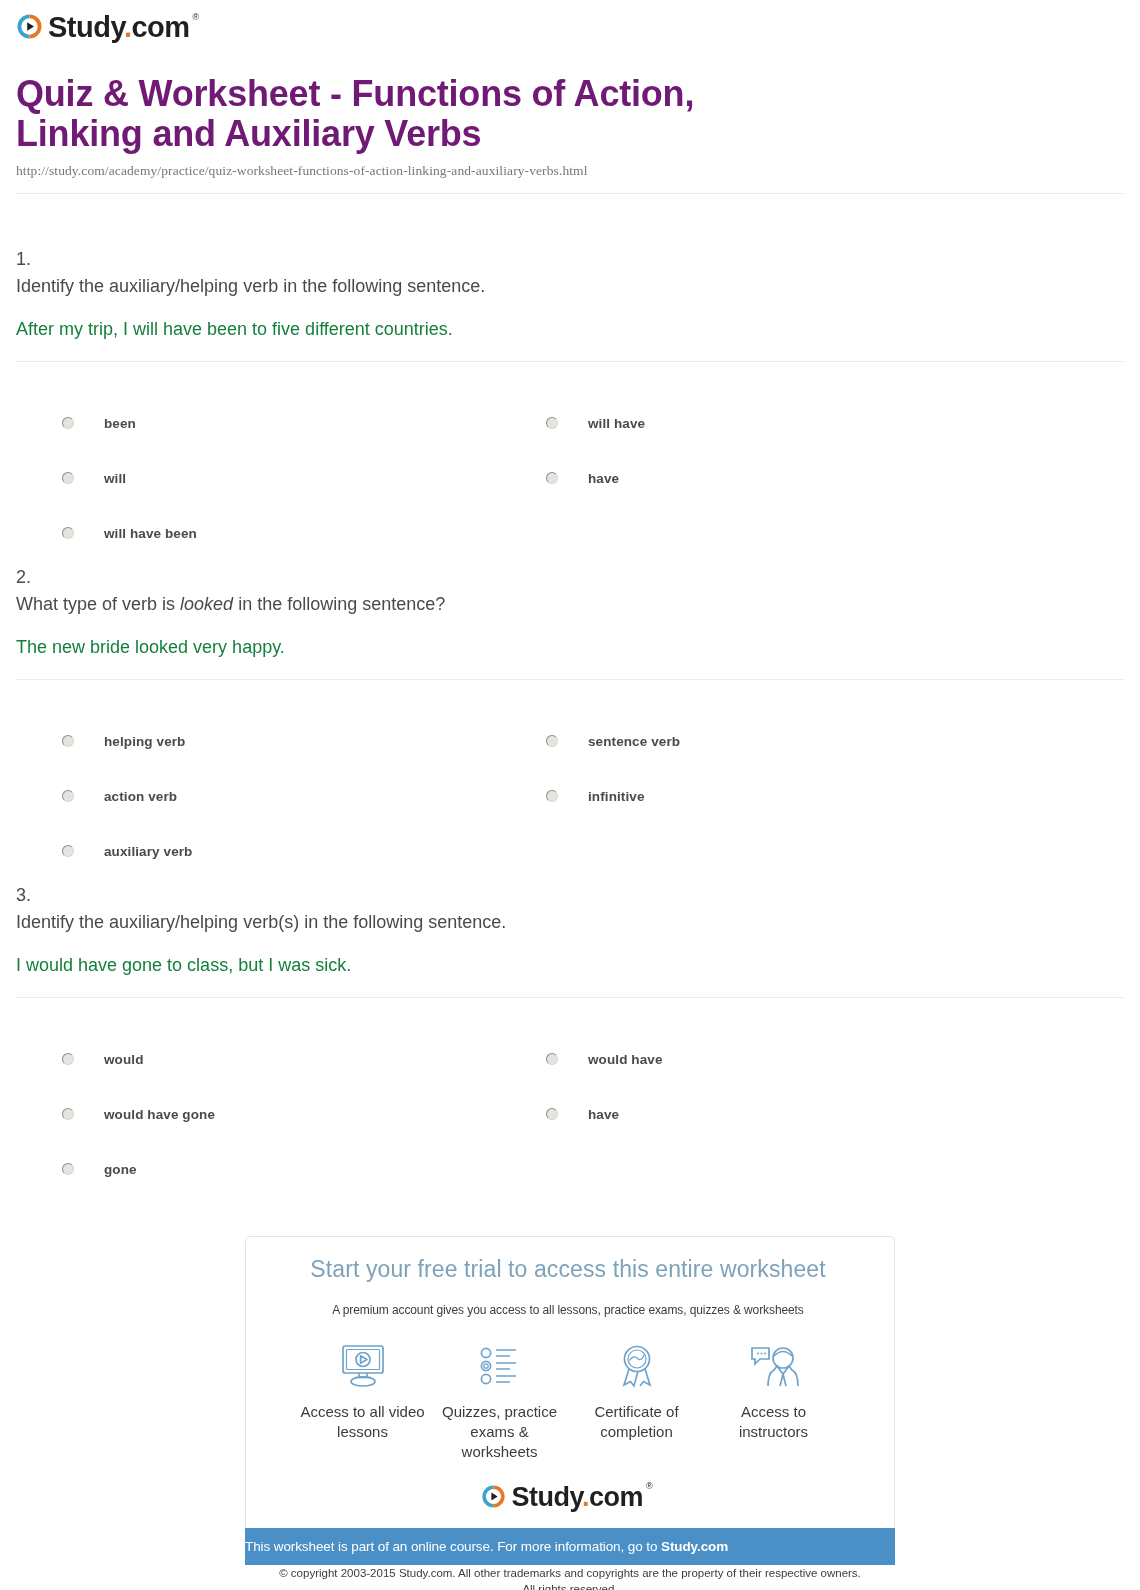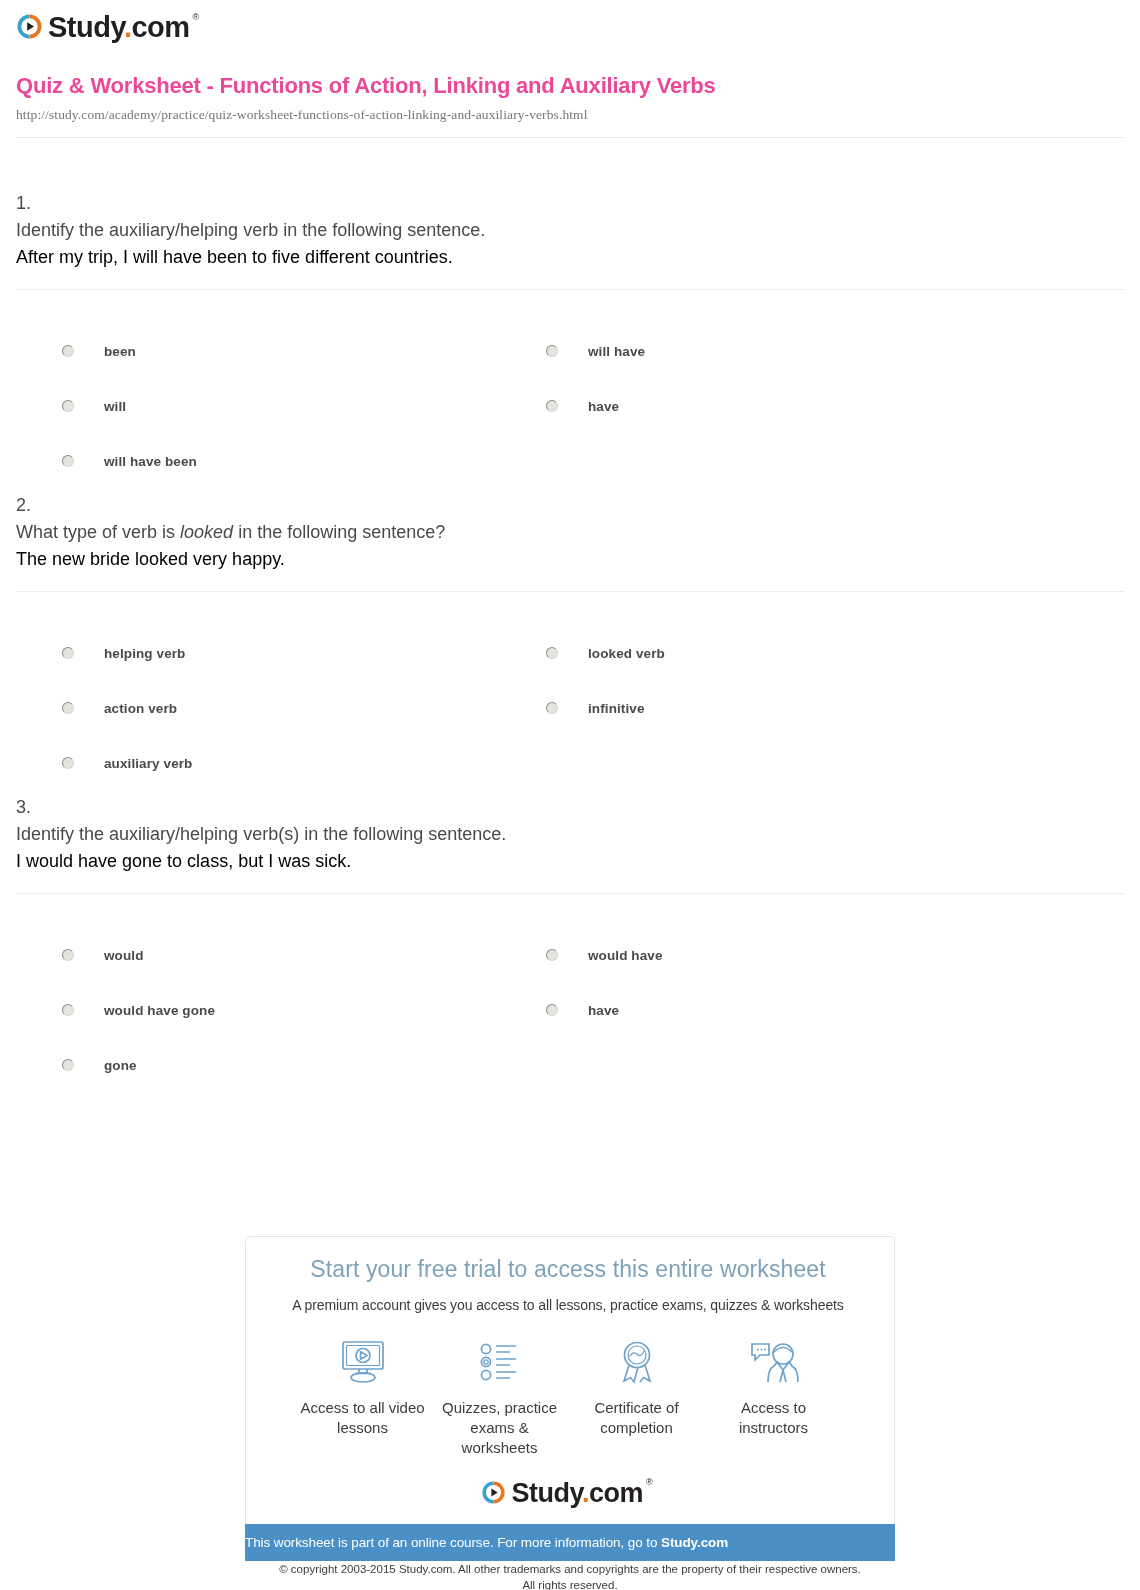--- a/index.html
+++ b/index.html
@@ -45,24 +45,24 @@
     top: -10px;
     left: -2px;
   }
 
   
   .title-block {
     padding: 22px 16px 0 16px;
   }
   h1.page-title {
     margin: 0;
-    font-size: 22px;
+    font-size: 36px;
     line-height: 1.12;
     font-weight: bold;
-    color: #ec4899;
+    color: #701a75;
     letter-spacing: -0.2px;
     max-width: 760px;
   }
   .page-url {
     margin-top: 8px;
     font-family: "Liberation Serif", serif;
     font-size: 13.5px;
     color: #777777;
     letter-spacing: 0.1px;
   }
@@ -84,22 +84,23 @@
     line-height: 1.5;
   }
   .q-prompt {
     font-size: 18px;
     color: #4a4a4a;
     line-height: 1.5;
   }
   .q-prompt em { font-style: italic; }
   .q-sentence {
     font-size: 18px;
-    color: #000000;
+    color: #15803d;
     line-height: 1.5;
+    margin-top: 16px;
   }
   .q-divider {
     margin-top: 18px;
     border: none;
     border-top: 1px solid #ececee;
     height: 0;
   }
 
   .options {
     position: relative;
@@ -159,22 +160,22 @@
   }
   .promo-heading {
     font-size: 23px;
     color: #7ea2ba;
     font-weight: normal;
     letter-spacing: 0.1px;
     line-height: 1.3;
     margin: 0;
   }
   .promo-sub {
-    margin-top: 12px;
-    font-size: 14px;
+    margin-top: 18px;
+    font-size: 12px;
     color: #3c3c3c;
     letter-spacing: -0.1px;
   }
   .features {
     margin-top: 22px;
     display: flex;
     justify-content: space-between;
     padding: 0 28px;
   }
   .feature {
@@ -299,21 +300,21 @@
           <span class="opt-label">action verb</span>
         </label>
         <label class="option">
           <span class="radio"></span>
           <span class="opt-label">auxiliary verb</span>
         </label>
       </div>
       <div class="opt-col right">
         <label class="option">
           <span class="radio"></span>
-          <span class="opt-label">looked verb</span>
+          <span class="opt-label">sentence verb</span>
         </label>
         <label class="option">
           <span class="radio"></span>
           <span class="opt-label">infinitive</span>
         </label>
       </div>
     </div>
   </div>
 
   <div class="question">

